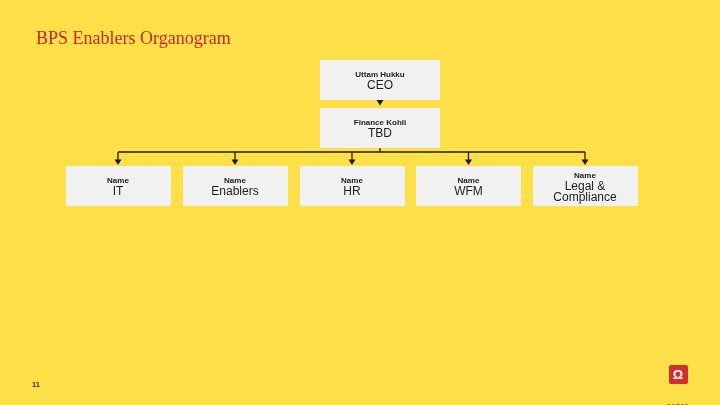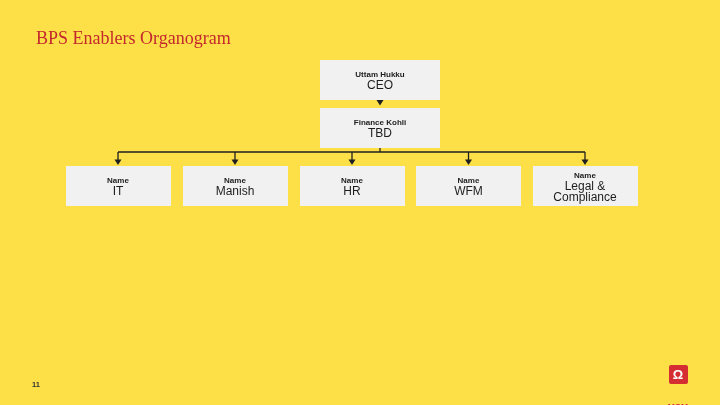--- a/index.html
+++ b/index.html
@@ -136,21 +136,21 @@
     <div class="name">Finance Kohli</div>
     <div class="role">TBD</div>
   </div>
 
   <div class="org-box child child-0">
     <div class="name">Name</div>
     <div class="role">IT</div>
   </div>
   <div class="org-box child child-1">
     <div class="name">Name</div>
-    <div class="role">Manish</div>
+    <div class="role">Enablers</div>
   </div>
   <div class="org-box child child-2">
     <div class="name">Name</div>
     <div class="role">HR</div>
   </div>
   <div class="org-box child child-3">
     <div class="name">Name</div>
     <div class="role">WFM</div>
   </div>
   <div class="org-box child child-4">

